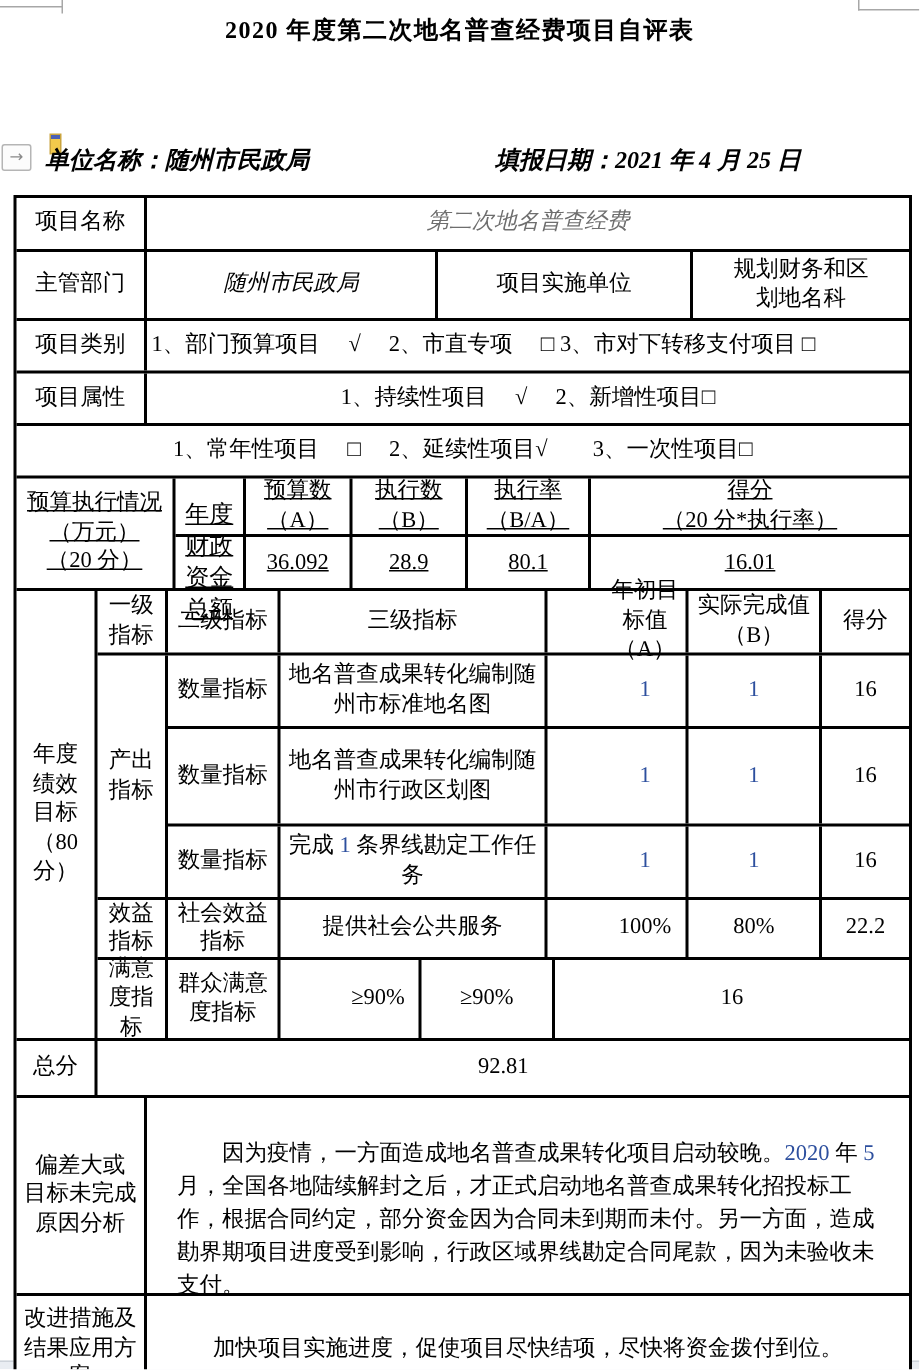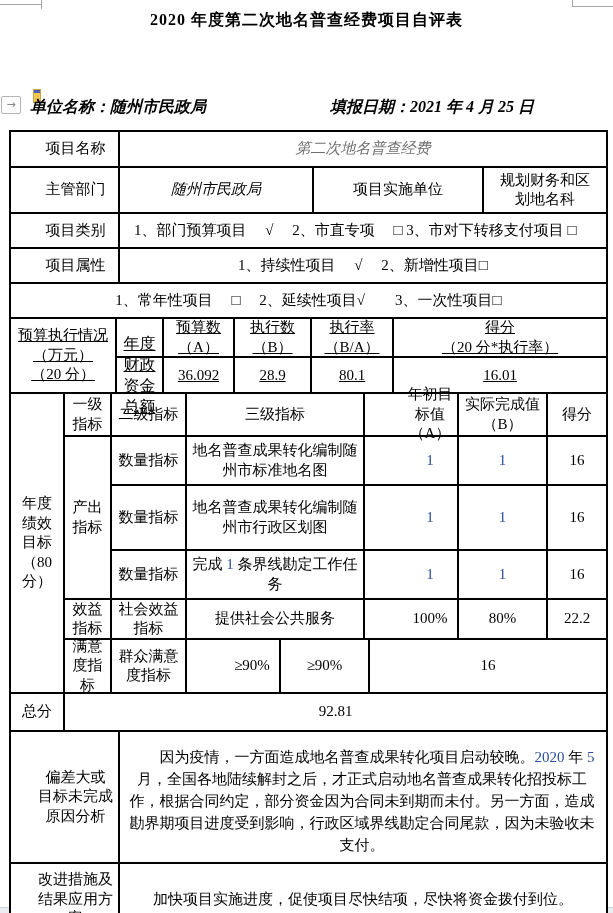--- a/index.html
+++ b/index.html
@@ -28,34 +28,34 @@
        font-size:15px;line-height:1.3;}
   .tr{display:flex;border-bottom:2px solid #000;}
   .tr.last{border-bottom:none;}
   .col{display:flex;flex-direction:column;flex:1;min-width:0;border-radius:19px;}
   .tr2{display:flex;border-bottom:2px solid #000;flex:0 0 auto;}
   .tr2.last{border-bottom:none;}
   .td{box-sizing:border-box;border-right:2px solid #000;display:flex;align-items:center;
       justify-content:center;text-align:center;white-space:pre-line;padding:1px 3px;min-width:0;}
   .td.end{border-right:none;}
   .flex1{flex:1;}
-  .w87{flex:0 0 87px;margin-left:22px;} .w54{flex:0 0 54px;} .w47{flex:0 0 47px;} .w71{flex:0 0 71px;}
+  .w87{flex:0 0 87px;} .w54{flex:0 0 54px;} .w47{flex:0 0 47px;} .w71{flex:0 0 71px;}
   .w75{flex:0 0 75px;} .w77{flex:0 0 77px;} .w82{flex:0 0 82px;} .w89{flex:0 0 89px;}
   .w94{flex:0 0 94px;padding-left:41px;} .w106{flex:0 0 106px;} .w178{flex:0 0 178px;} .w194{flex:0 0 194px;}
   .w170{flex:0 0 170px;}
   .h34{height:34px;} .h44{height:44px;justify-content:flex-end;} .h33{height:33px;} .h73{height:73px;text-decoration:underline;} .h37{height:37px;}
   .h36{height:36px;} .h41{height:41px;} .h47{height:47px;} .h63{height:63px;} .h38{height:38px;}
   .h52{height:52px;} .h130{height:130px;} .h71{height:71px;}
   .gray-italic{color:#6e6e6e;font-style:italic;}
   .italic{font-style:italic;}
   .blue{color:#2d4f9e;}
   .small{font-size:16px;}
   .para{align-items:flex-start;justify-content:flex-start;text-align:left;padding:14px 10px 4px 8px;}
-  .para p{margin:0;text-indent:2em;line-height:22px;white-space:normal;text-align:center;}
-  .opts{justify-content:flex-start;text-align:left;padding-left:14px;border-radius:10px;}
+  .para p{margin:12px;text-indent:2em;line-height:22px;white-space:normal;}
+  .opts{justify-content:flex-start;text-align:left;padding-left:3px;border-radius:10px;}
 </style>
 </head>
 <body>
 
 <div class="screen">
 
   <div class="mark-tl-h"></div>
   <div class="mark-tl-v"></div>
   <div class="mark-tr-h"></div>
   <div class="mark-tr-v"></div>

